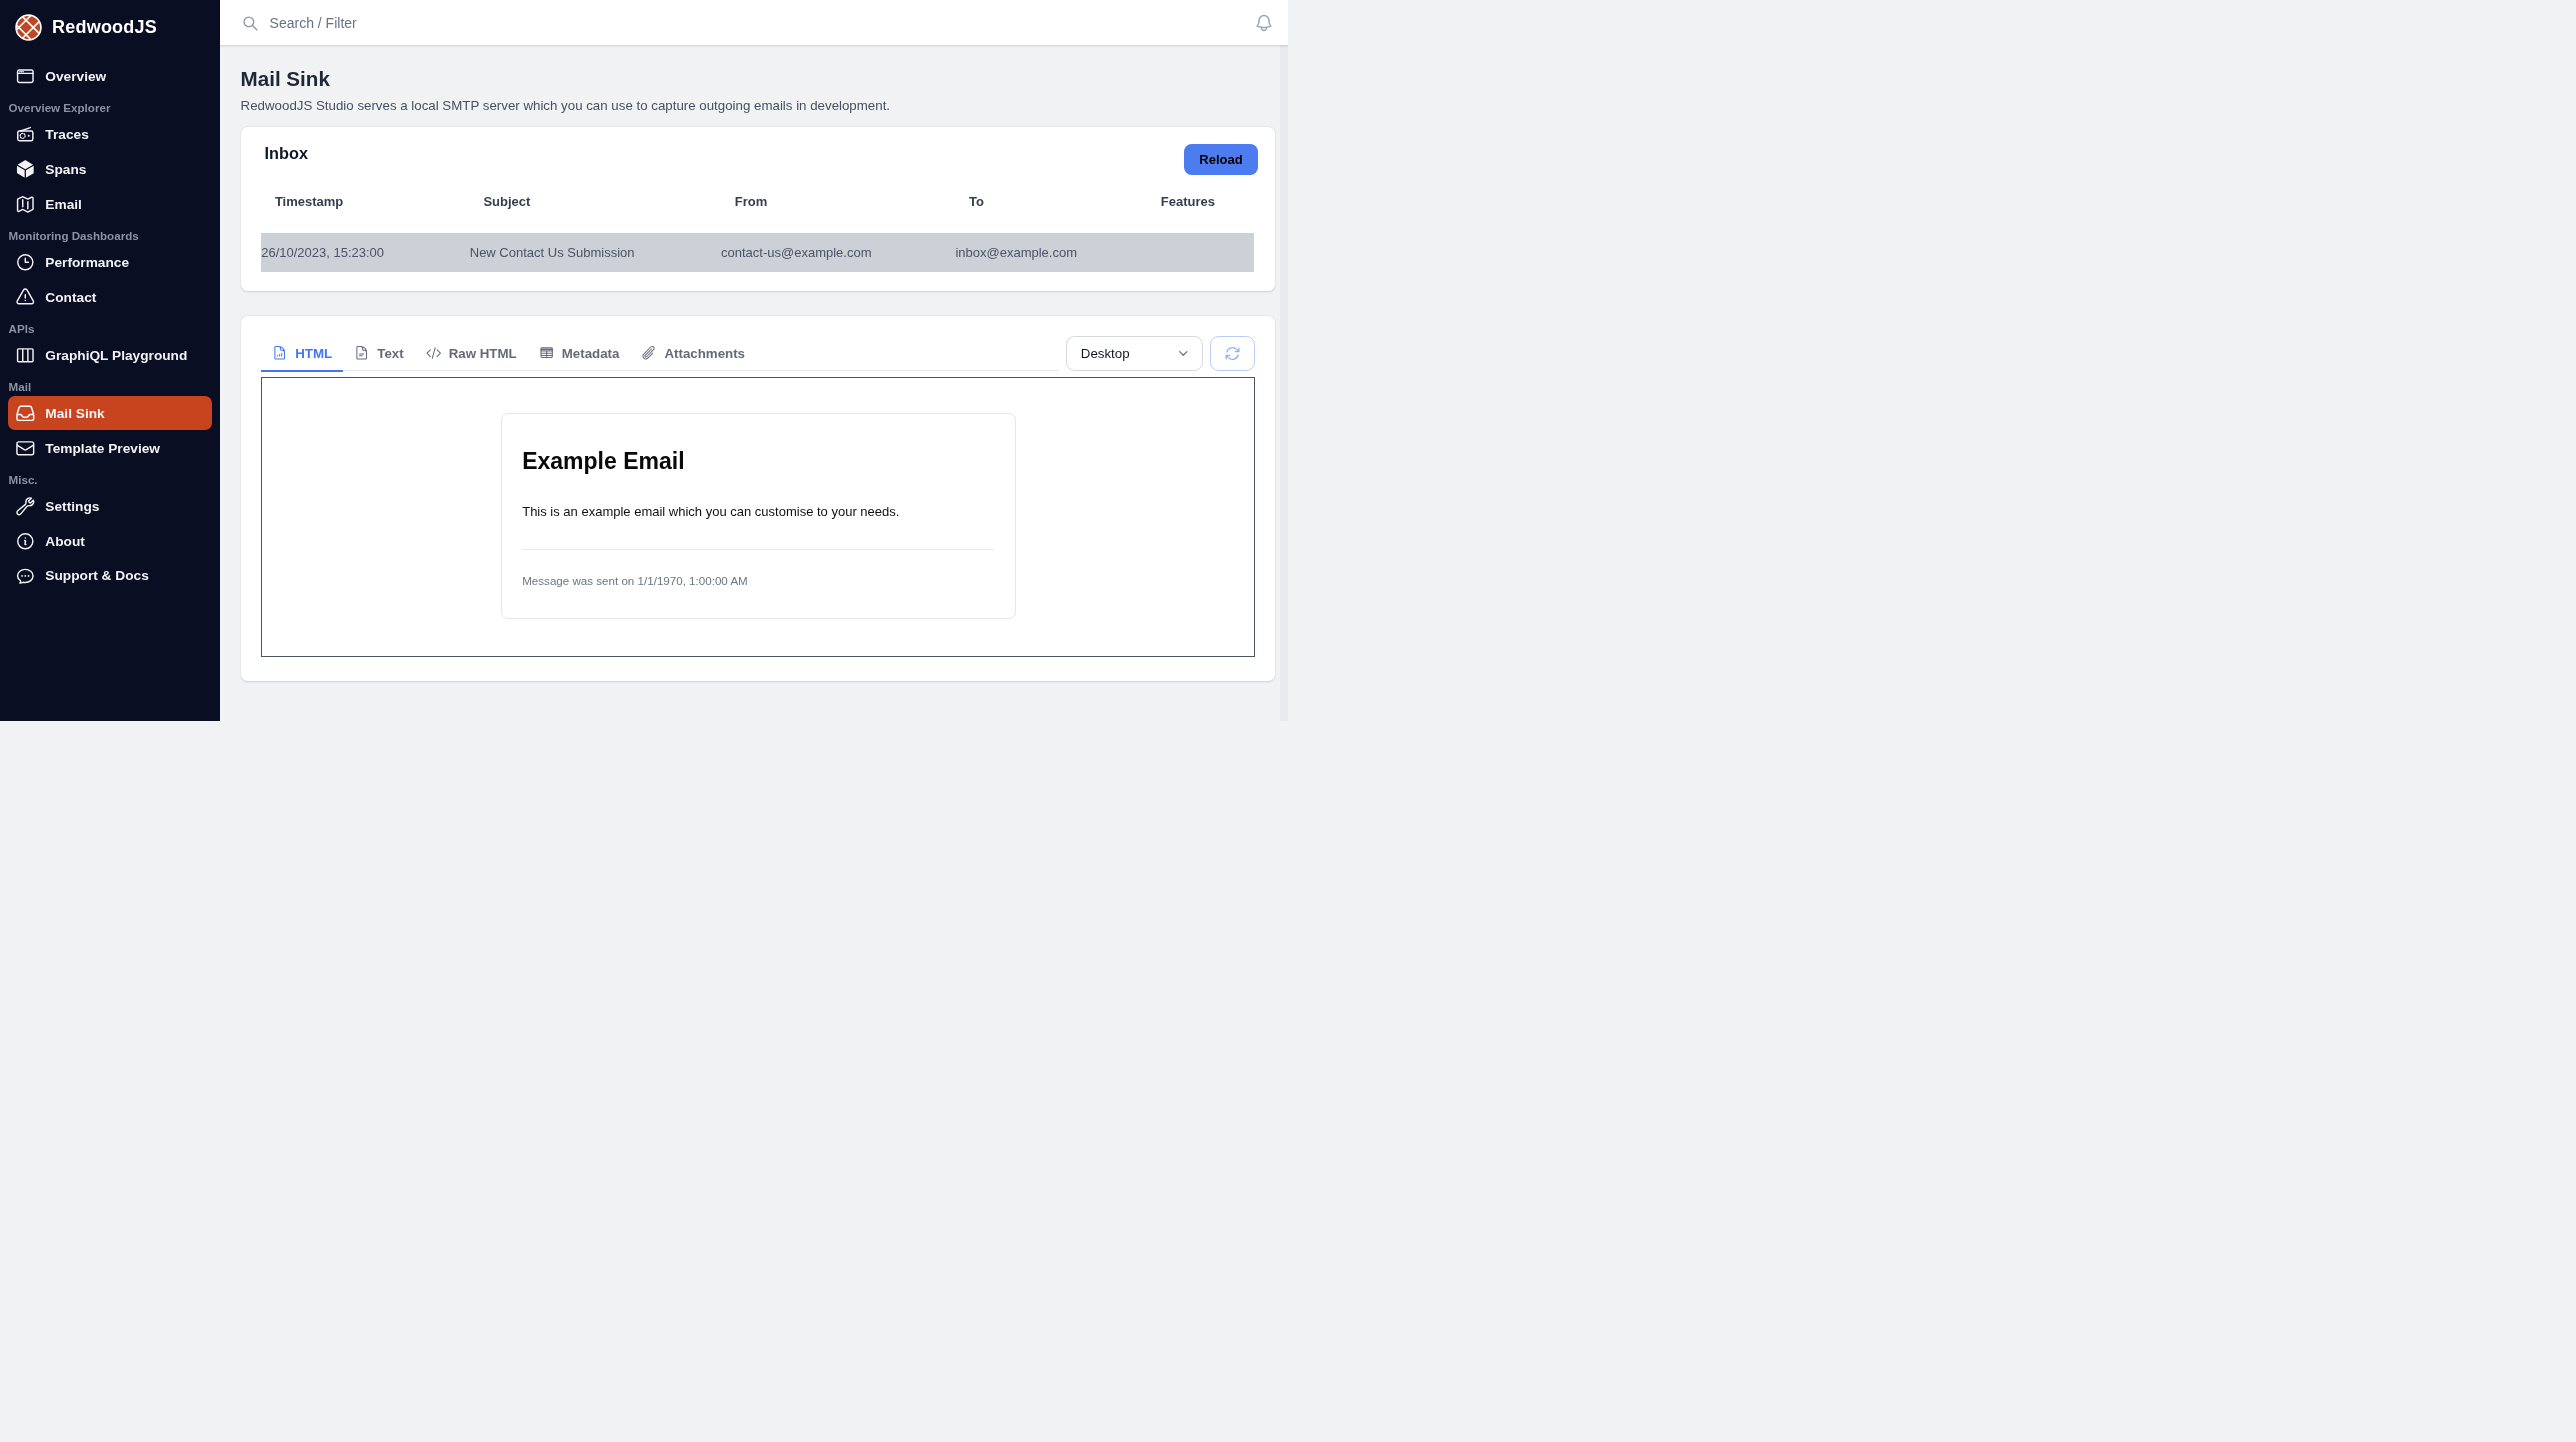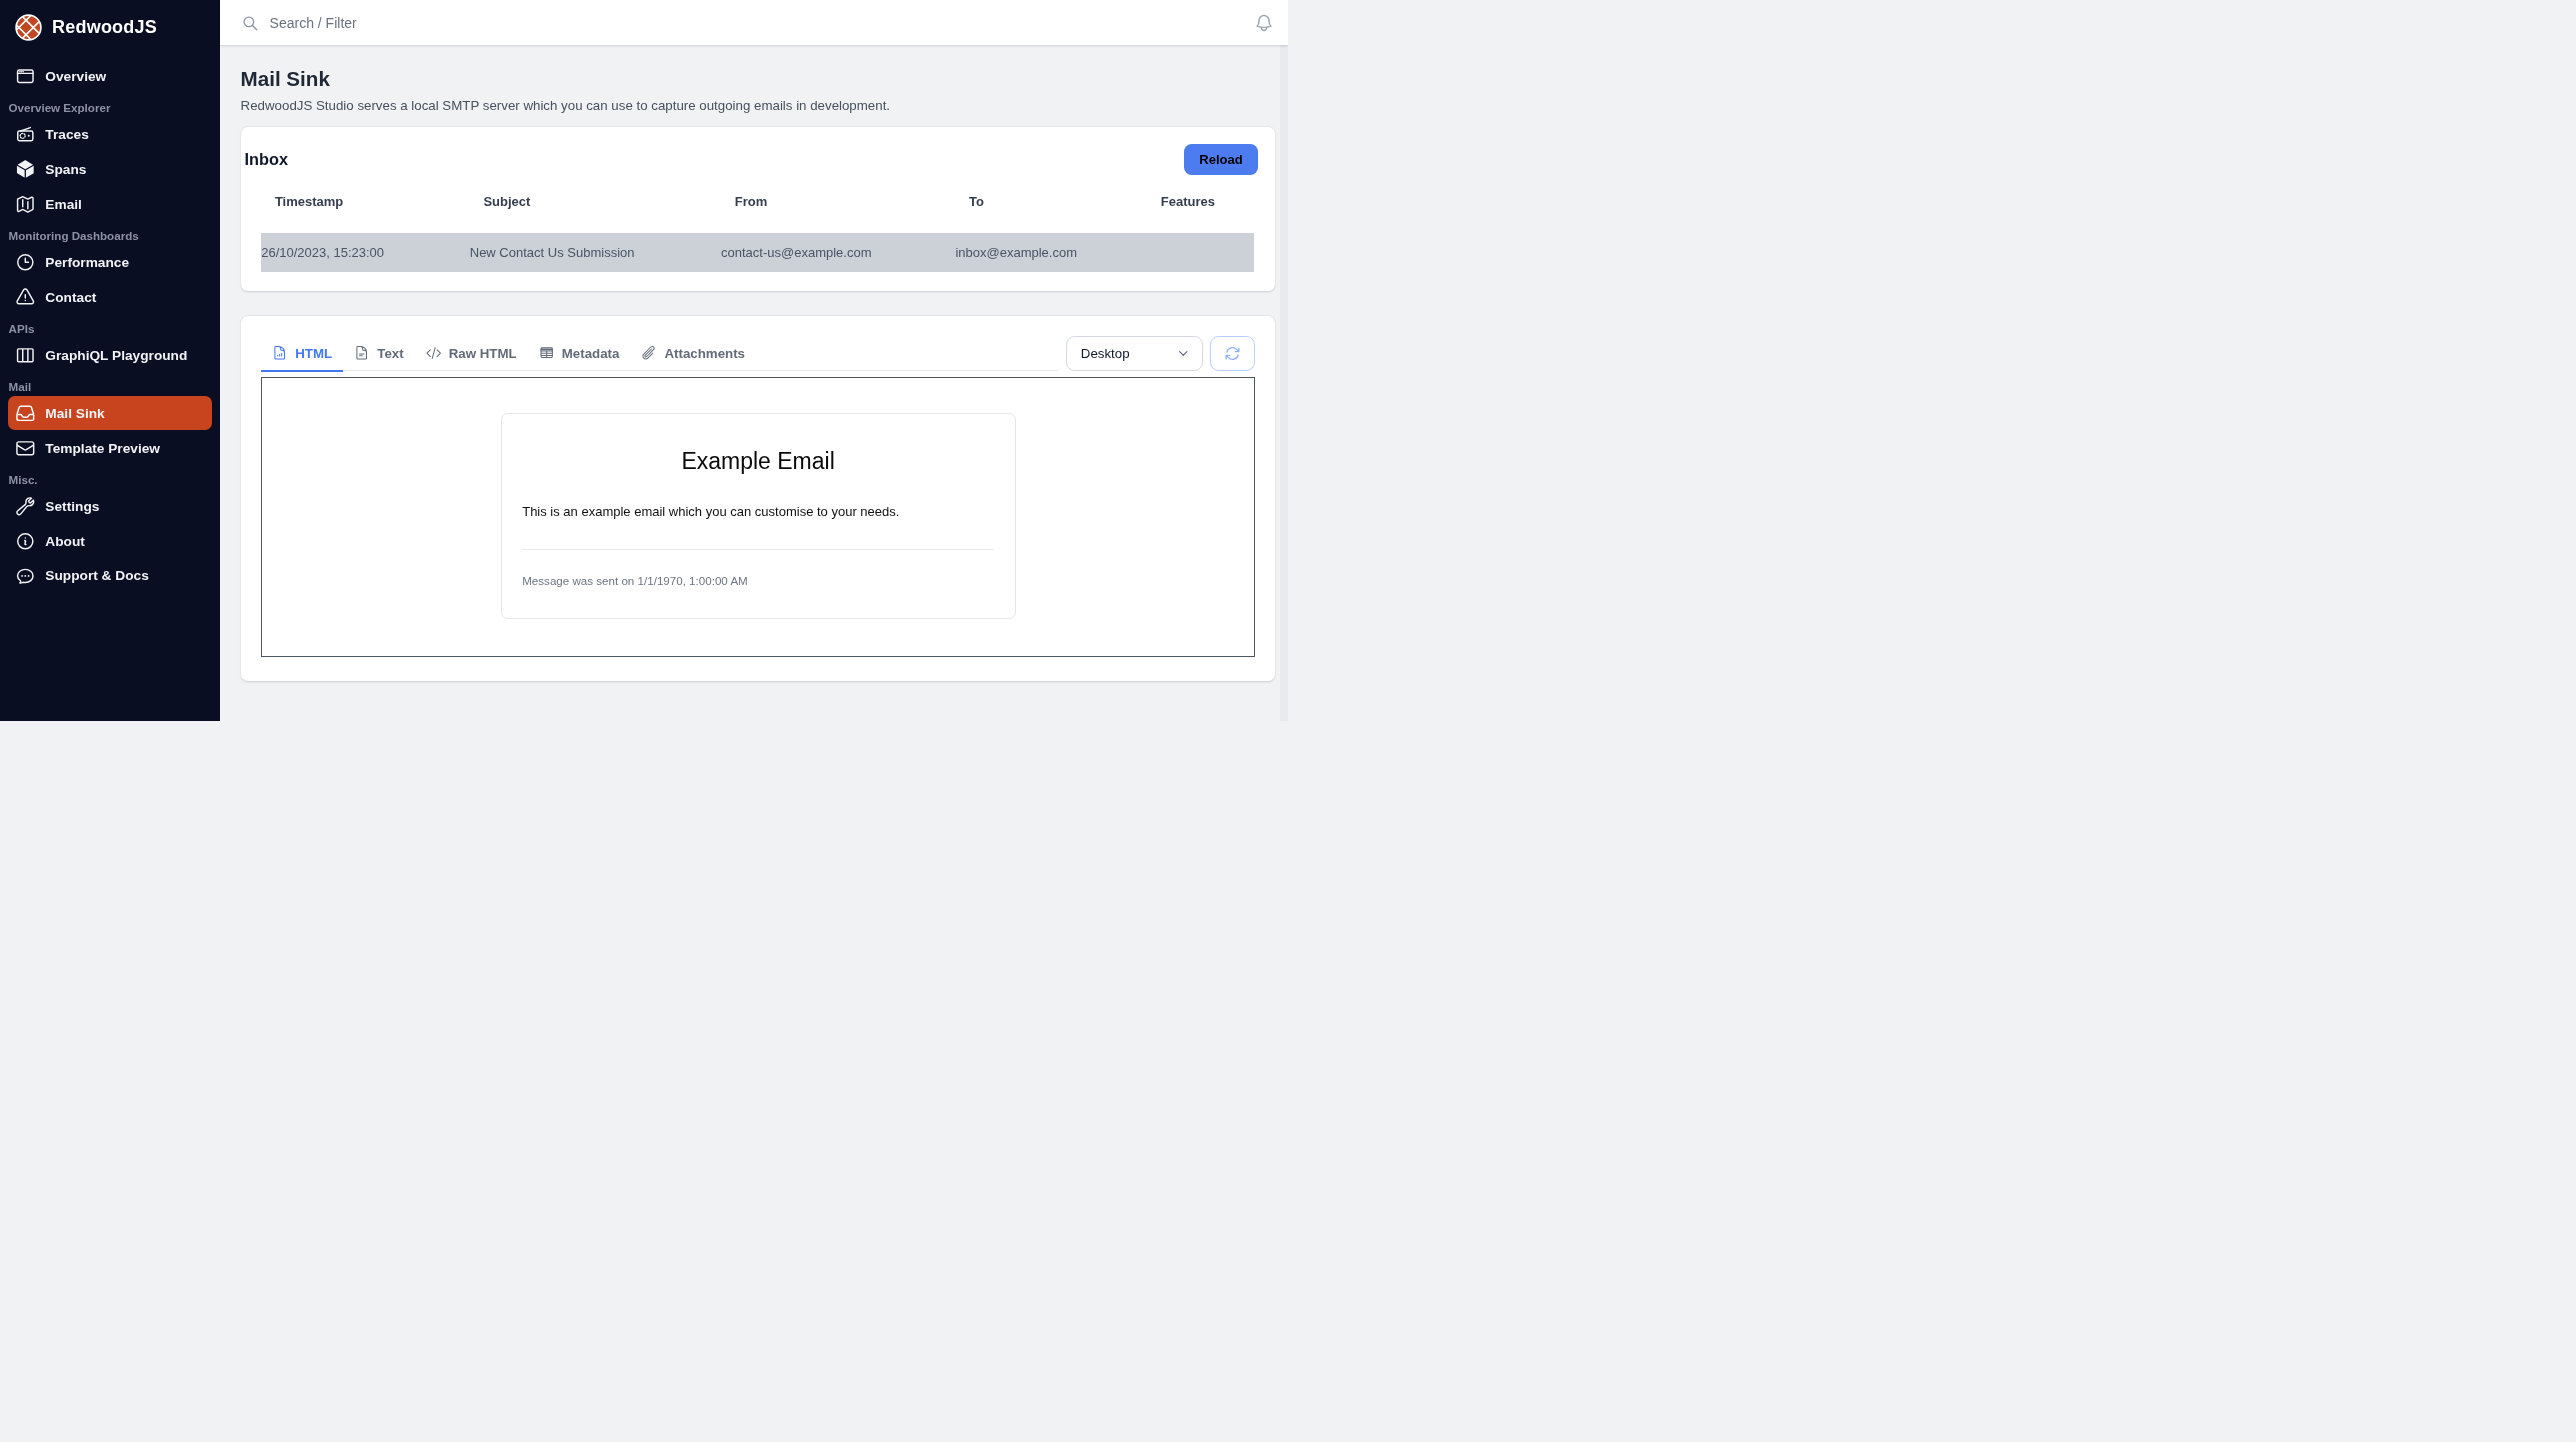--- a/index.html
+++ b/index.html
@@ -35,21 +35,21 @@
 
   .page-head { margin-top:22px; }
   .page-title { font-size:20.6px; font-weight:700; color:#1e2837; }
   .page-subtitle { margin-top:6.9px; font-size:13.3px; color:#46505f; }
 
   .card { background:#ffffff; border-radius:6.9px;
           box-shadow:0 0.9px 2.6px rgba(16,24,40,.10), 0 0.9px 1.7px rgba(16,24,40,.06); }
 
   
   .inbox-card { margin-top:13.7px; padding-bottom:19px; }
-  .inbox-head { display:flex; align-items:center; justify-content:space-between; padding:17px 17px 0 4px; }
+  .inbox-head { display:flex; justify-content:space-between; padding:17px 17px 0 24px; }
   .inbox-title { font-size:16.3px; font-weight:700; color:#0f172a; }
   .reload-btn { background:#4c7cf0; color:#000000; font-size:13px; font-weight:600;
                 border:none; border-radius:7.7px; height:31px; padding:0 15.4px; cursor:pointer;
                 font-family:inherit; }
   .mail-table { margin:0 20.6px; }
   .tgrid { display:grid; grid-template-columns:21% 25.3% 23.6% 19.3% auto; }
   .thead { padding-top:19px; }
   .thead .th { font-size:13px; font-weight:700; color:#353e4f; padding-left:13.7px; }
   .trow { margin-top:24px; background:#ccd0d7; height:39px; align-items:center; cursor:pointer; }
   .trow .td { font-size:13px; color:#4b5464; padding-left:0; white-space:nowrap; overflow:hidden; }
@@ -68,21 +68,21 @@
                    padding:0 12px 0 13.7px; margin-right:6.9px; cursor:pointer; }
   .device-select .val { font-size:13.3px; color:#101828; }
   .refresh-btn { width:45px; height:35px; border:1.3px solid #b9cdf9; border-radius:8.6px;
                  background:#fff; display:flex; align-items:center; justify-content:center;
                  color:#8fb0f8; cursor:pointer; }
 
   .preview-frame { margin-top:6px; height:280px; border:1.7px solid #4b5563; background:#ffffff;
                    overflow:hidden; }
   .email-card { width:515px; margin:35px auto 0 auto; border:0.9px solid #e3e6ea; border-radius:6.9px;
                 padding:34px 20.6px 29px 20.6px; background:#fff; }
-  .email-title { text-align:center; font-size:23px; font-weight:400; color:#0a0a0a; line-height:26px; }
+  .email-title { text-align:left; font-size:23px; font-weight:700; color:#0a0a0a; line-height:26px; }
   .email-body { margin-top:29px; font-size:13px; color:#111111; line-height:17px; }
   .email-hr { margin-top:29px; border:none; border-top:1.7px solid #e8eaec; }
   .email-footer { margin-top:24px; font-size:11.6px; color:#6d7582; line-height:14.6px; }
 
   .icon-gray { color:#8e96a6; }
   svg { stroke-linecap:round; stroke-linejoin:round; }
 </style>
 </head>
 <body>
 

